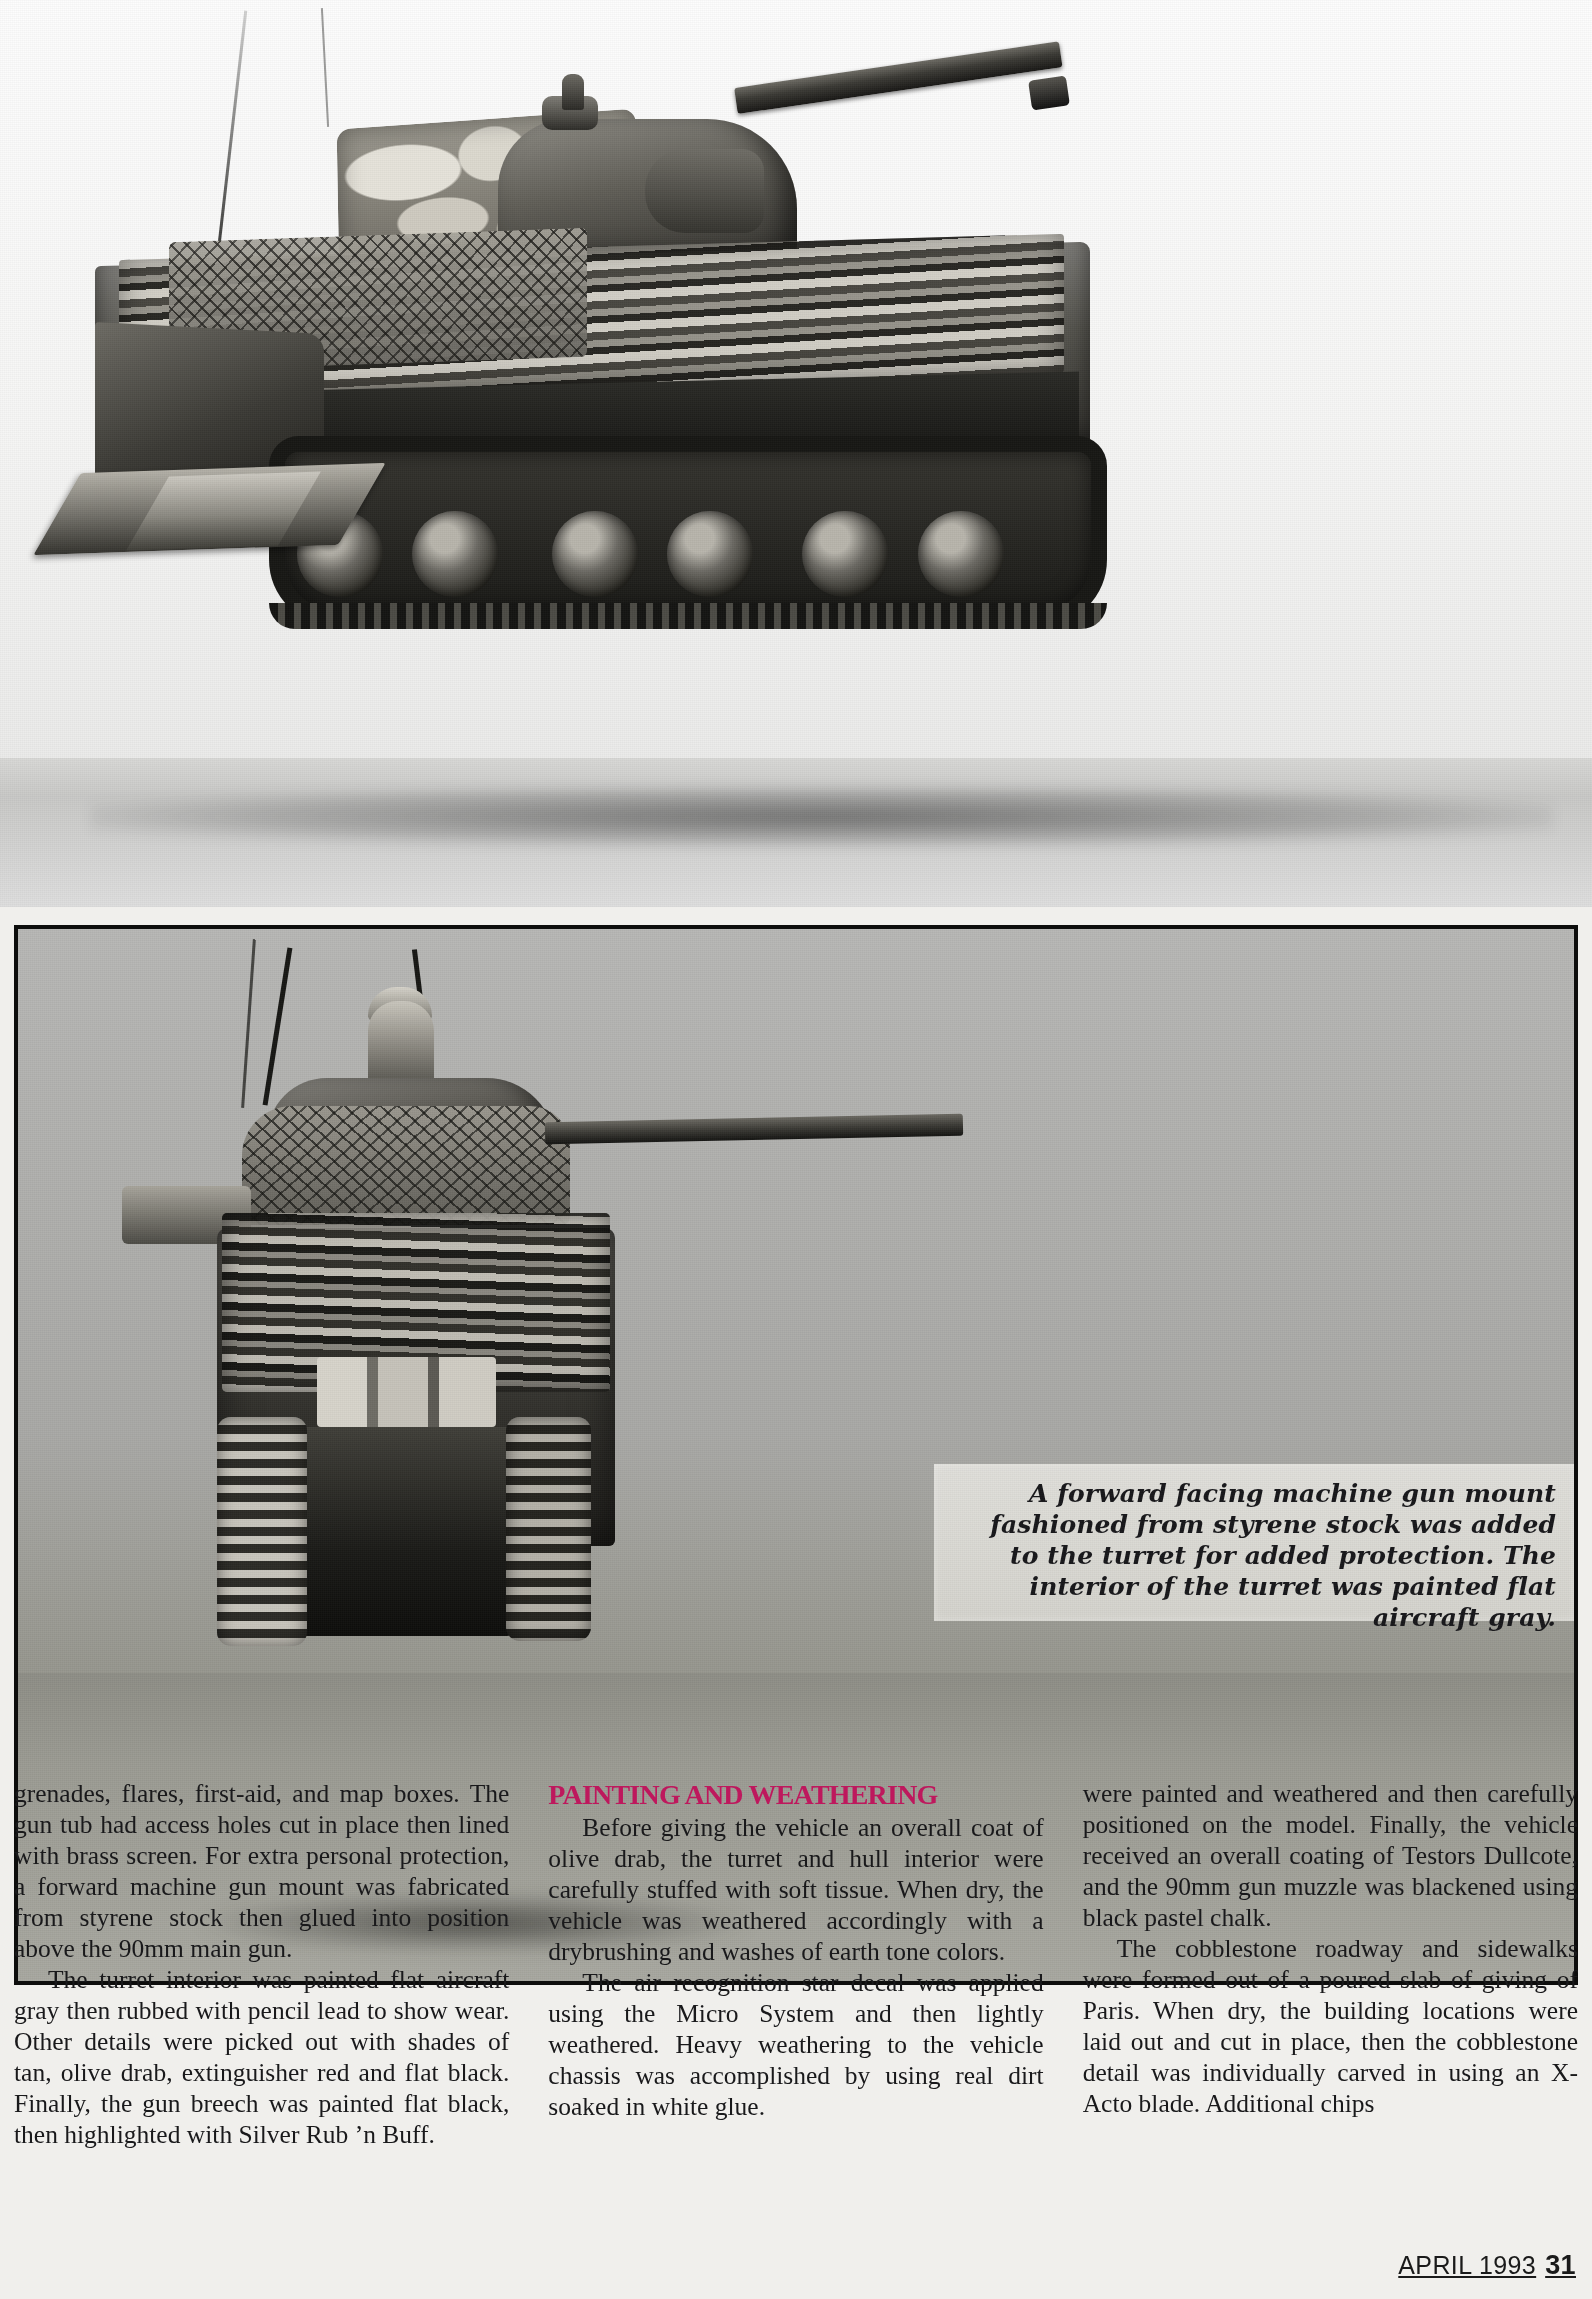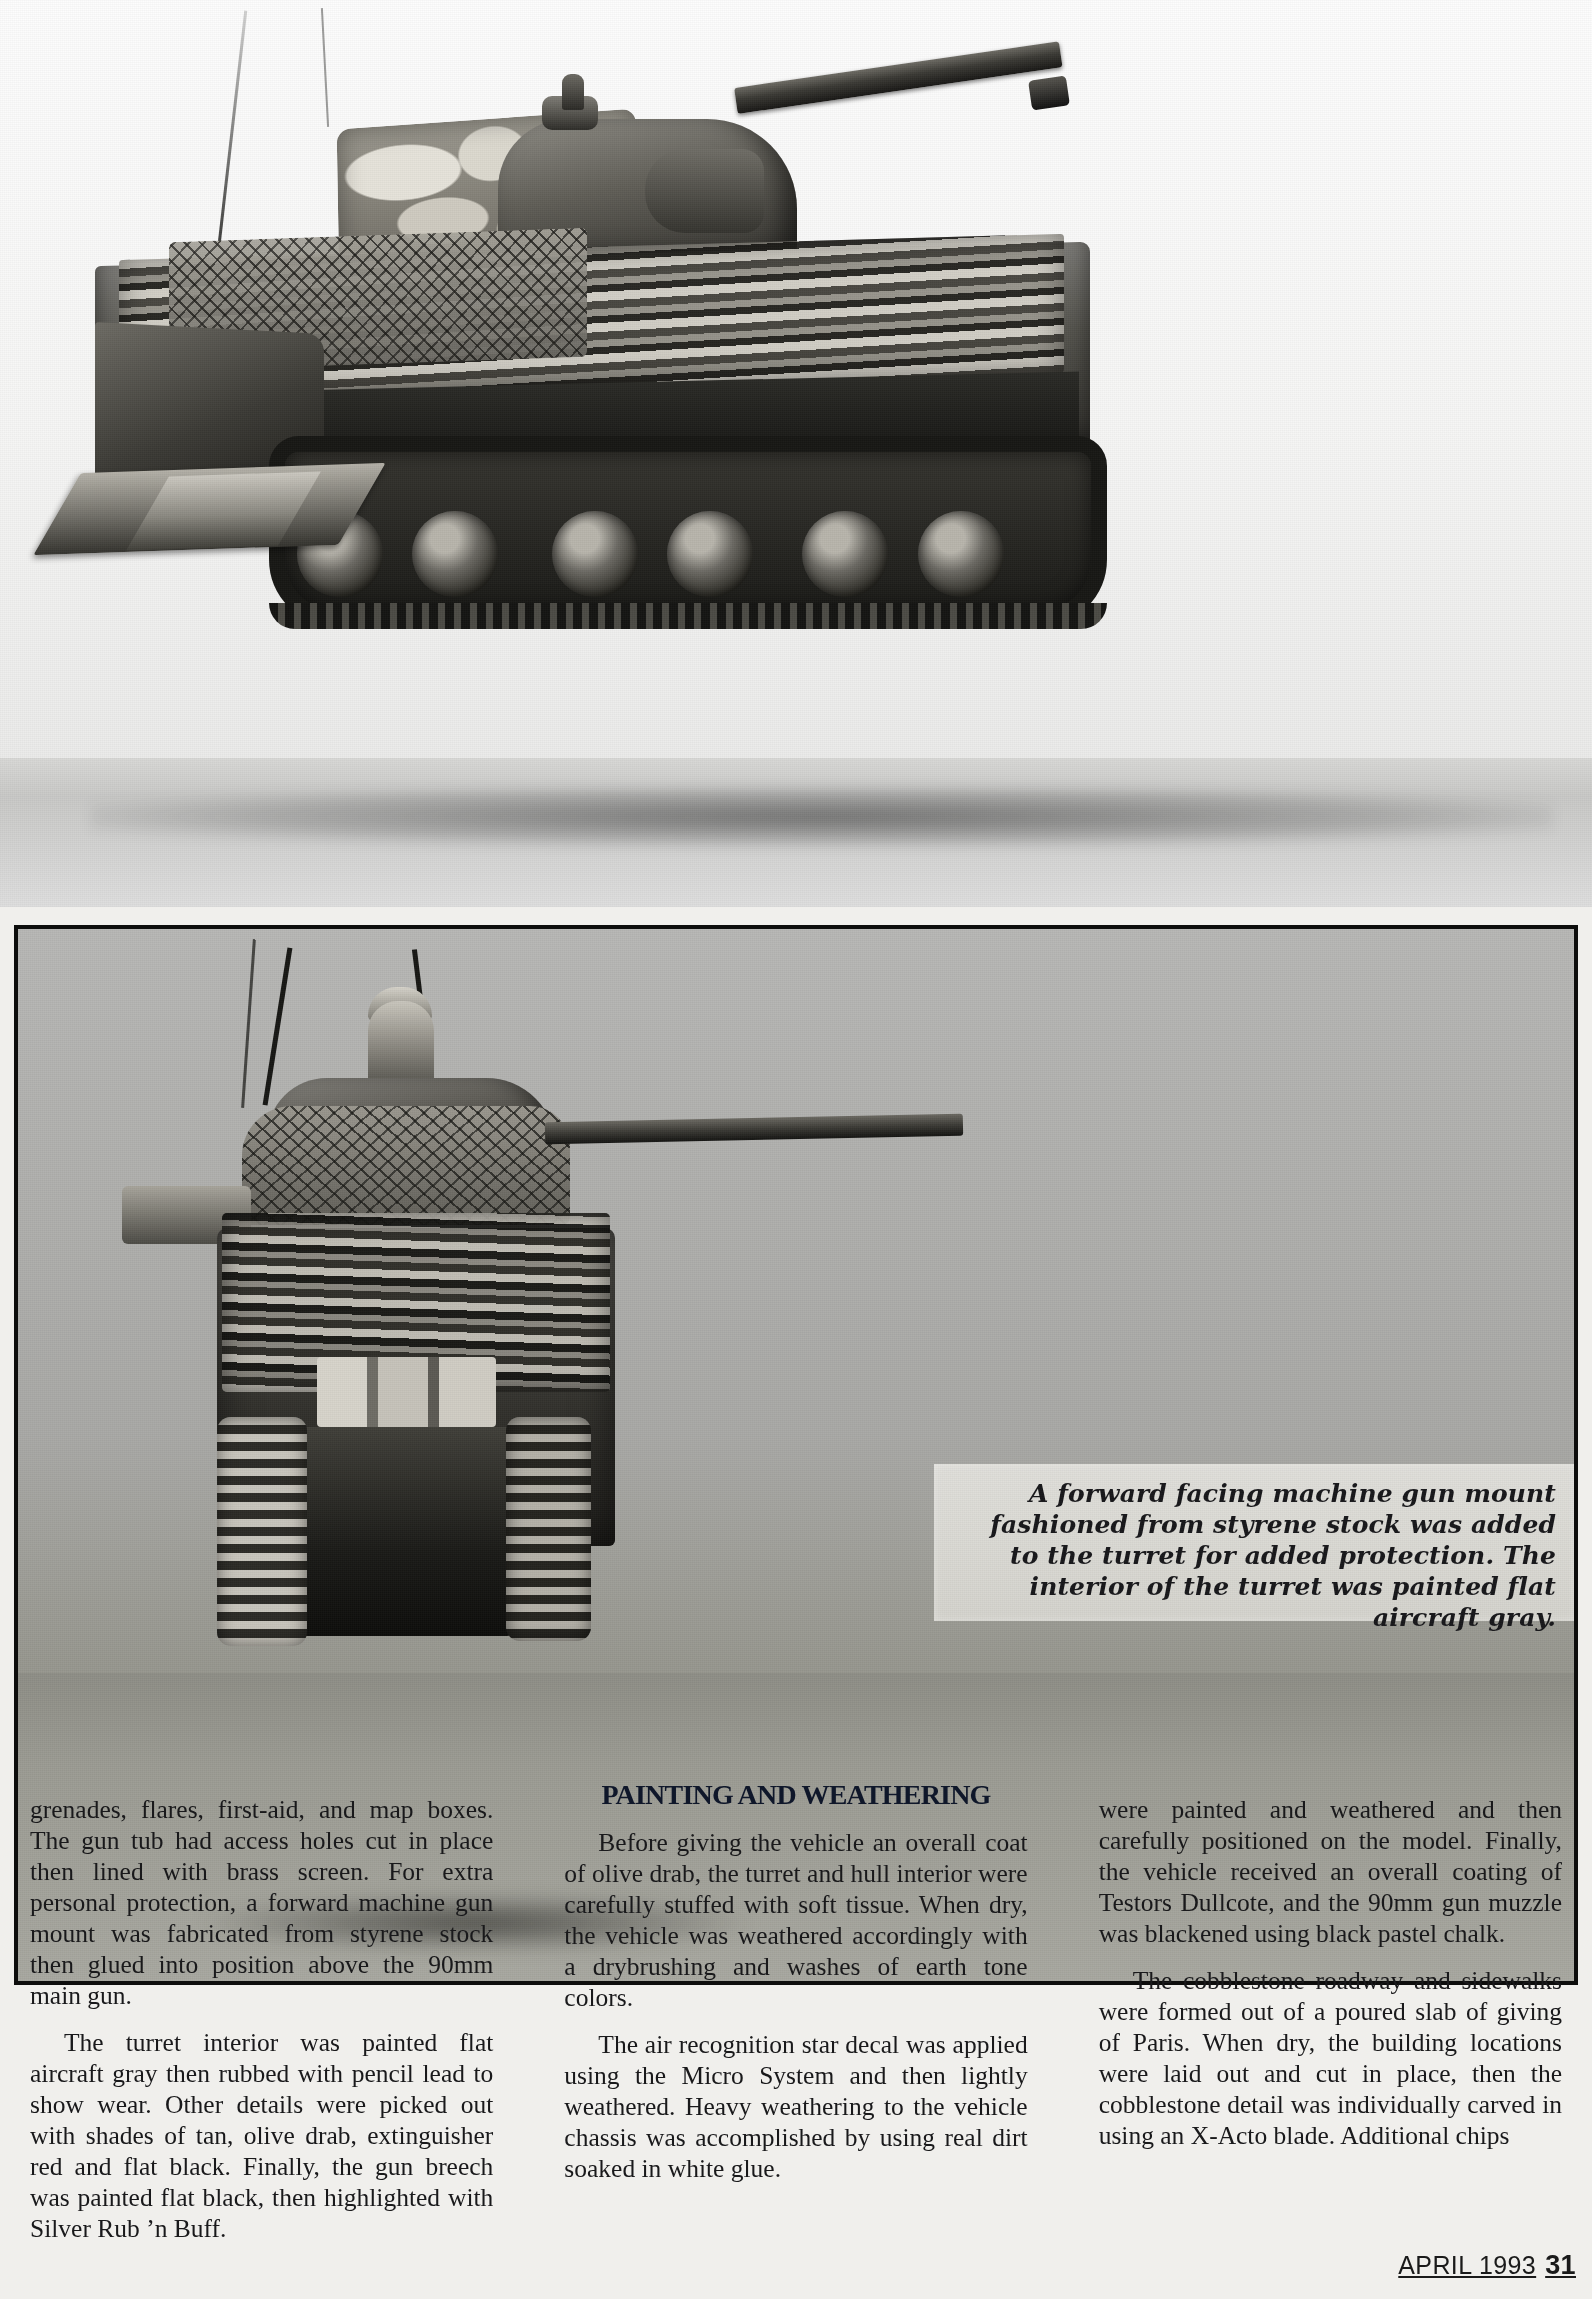--- a/index.html
+++ b/index.html
@@ -283,31 +283,31 @@
   }
   .col{
     width:496px;margin-right:39px;
     font-family:"Liberation Serif", serif;
     font-size:25.5px;line-height:31px;
     color:#19191b;
     text-align:justify;
     -webkit-hyphens:none;hyphens:none;
   }
   .col:last-child{margin-right:0;}
-  .col p{margin:16px;text-indent:34px;}
+  .col p{margin:0;text-indent:34px;}
   .col p.noind{text-indent:0;}
   .sec-head{
     font-family:"Liberation Serif", serif;
     font-weight:bold;
     font-size:28px;line-height:33px;
-    text-align:center;
+    text-align:left;
     text-indent:0 !important;
     margin:0 0 1px 0 !important;
     letter-spacing:-0.2px;
-    color:#0f172a;
+    color:#be185d;
   }
   .sec-head.tight{letter-spacing:-0.8px;}
 
   .footer{
     position:absolute;right:16px;bottom:18px;
     font-family:"Liberation Sans", sans-serif;
     font-size:25px;color:#1a1a1a;
     letter-spacing:0.4px;
     text-decoration:underline;
   }

